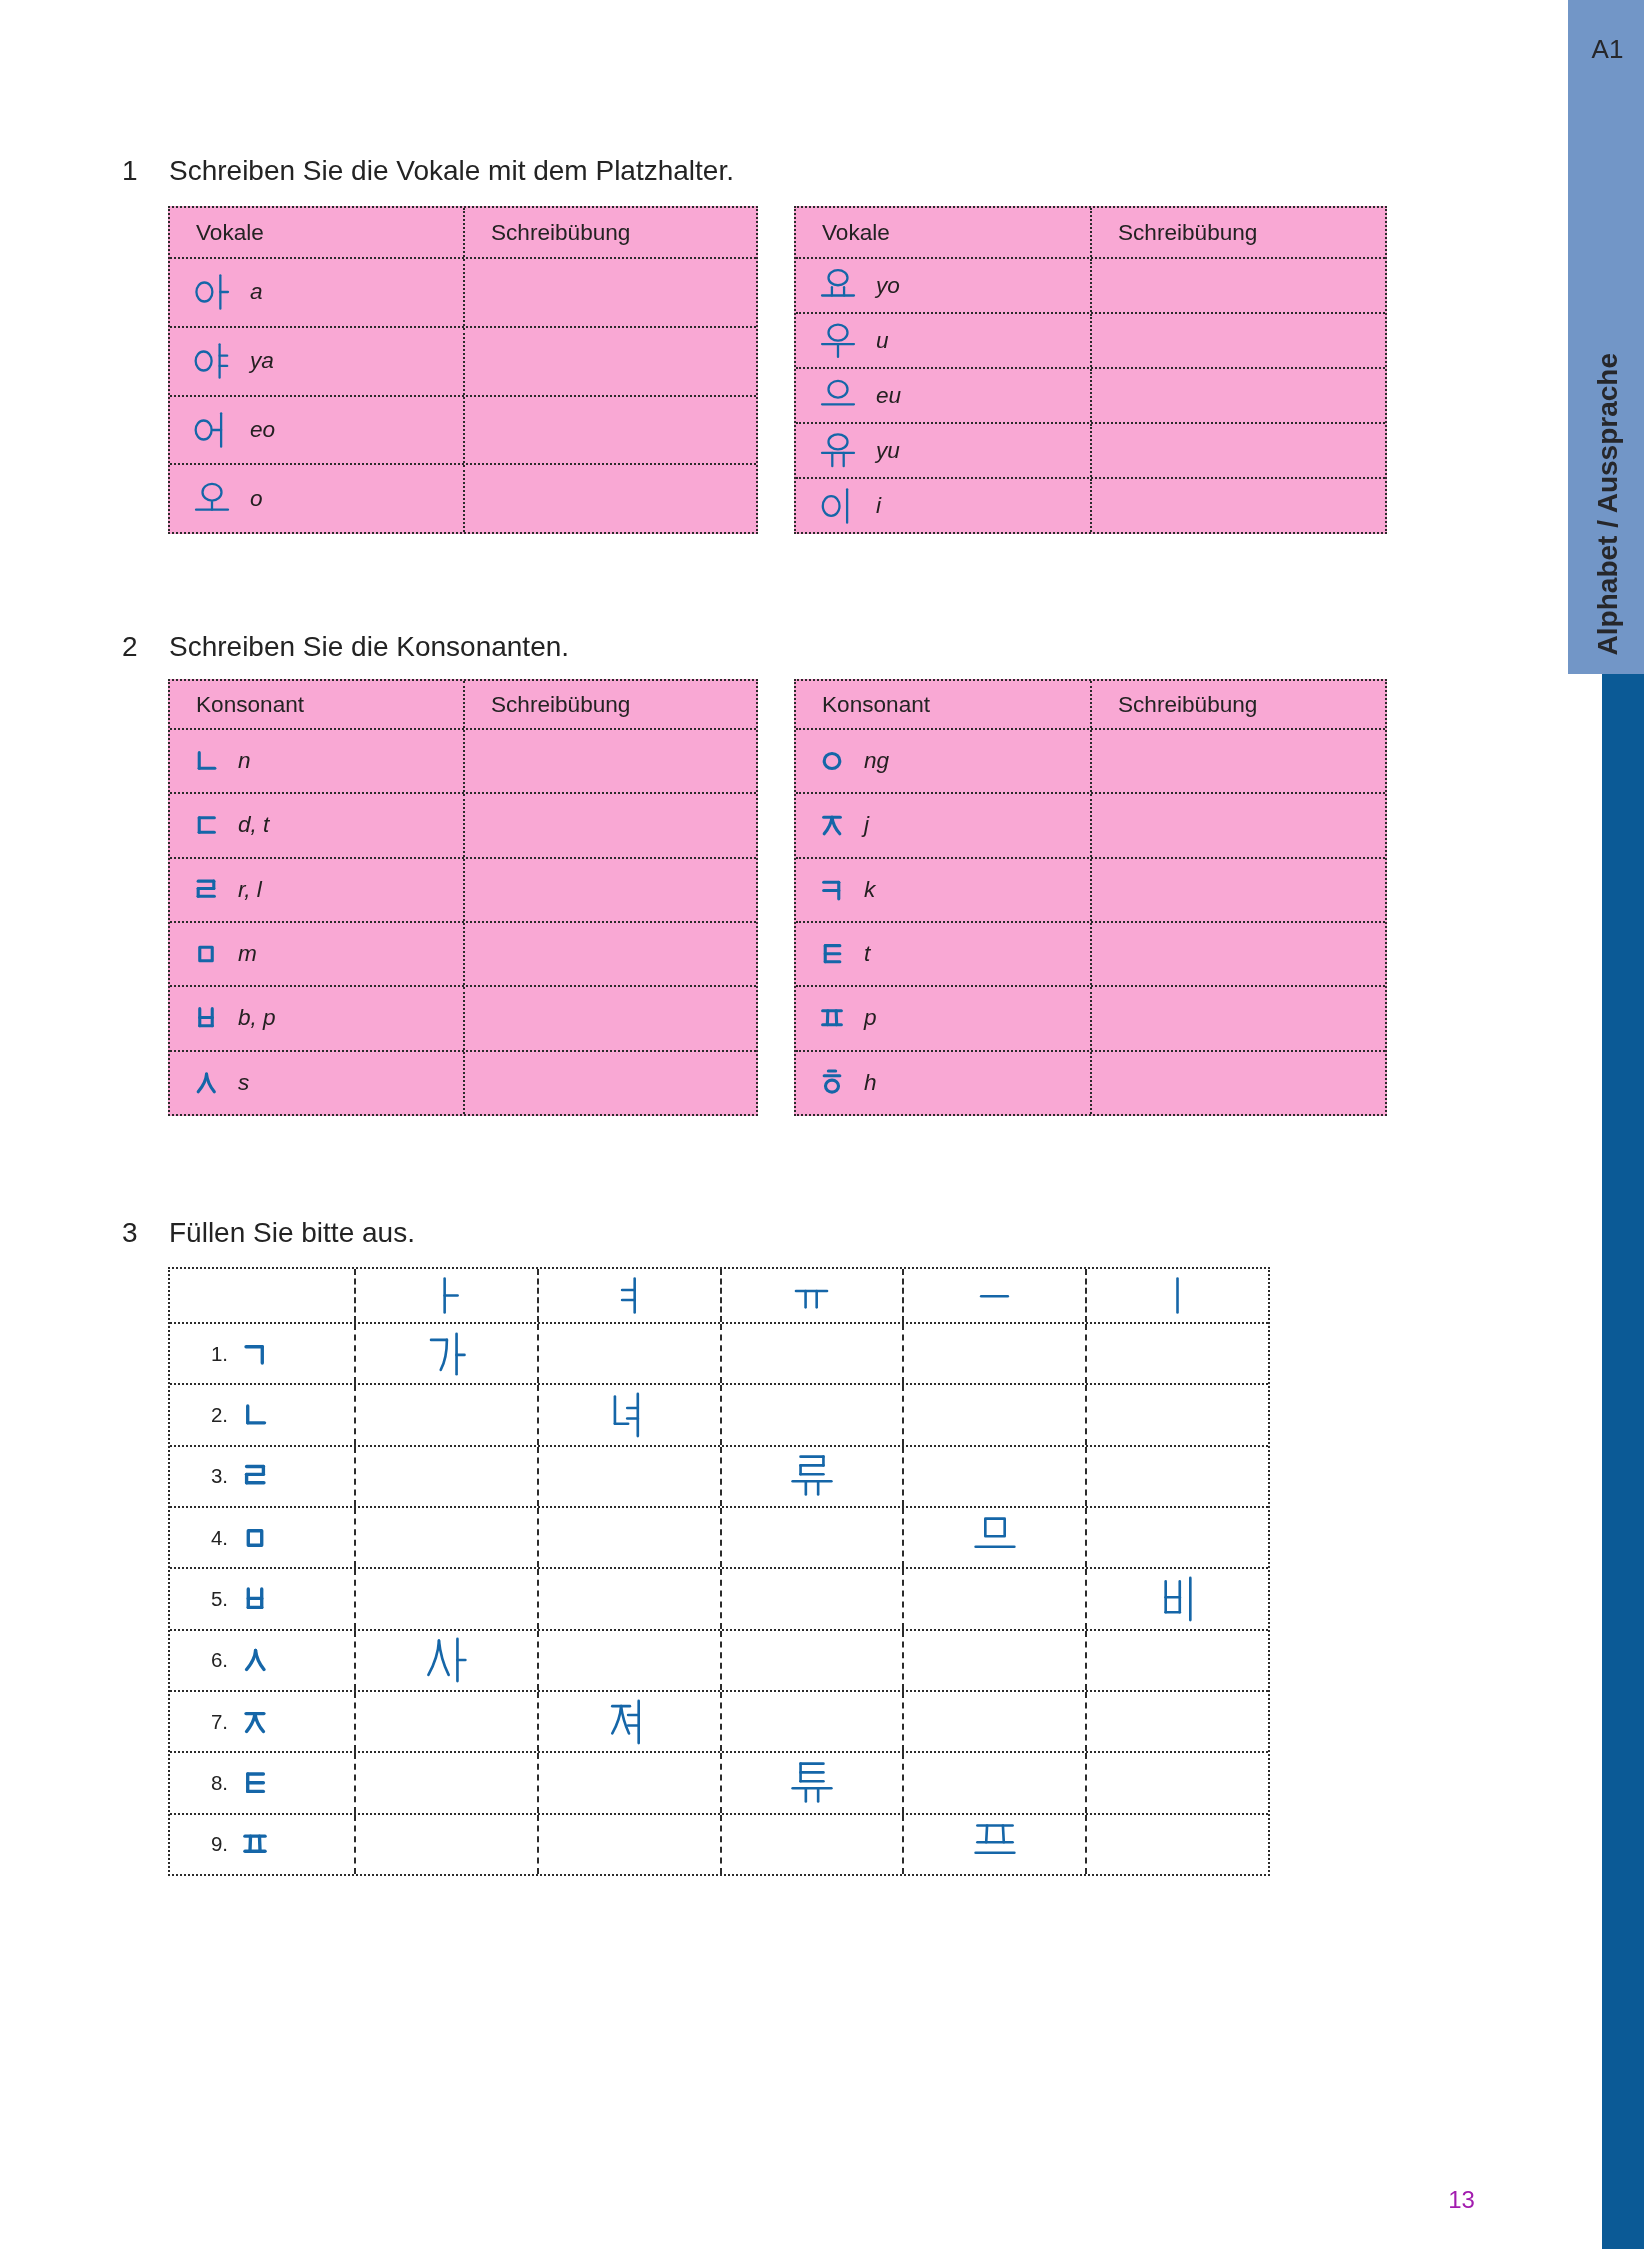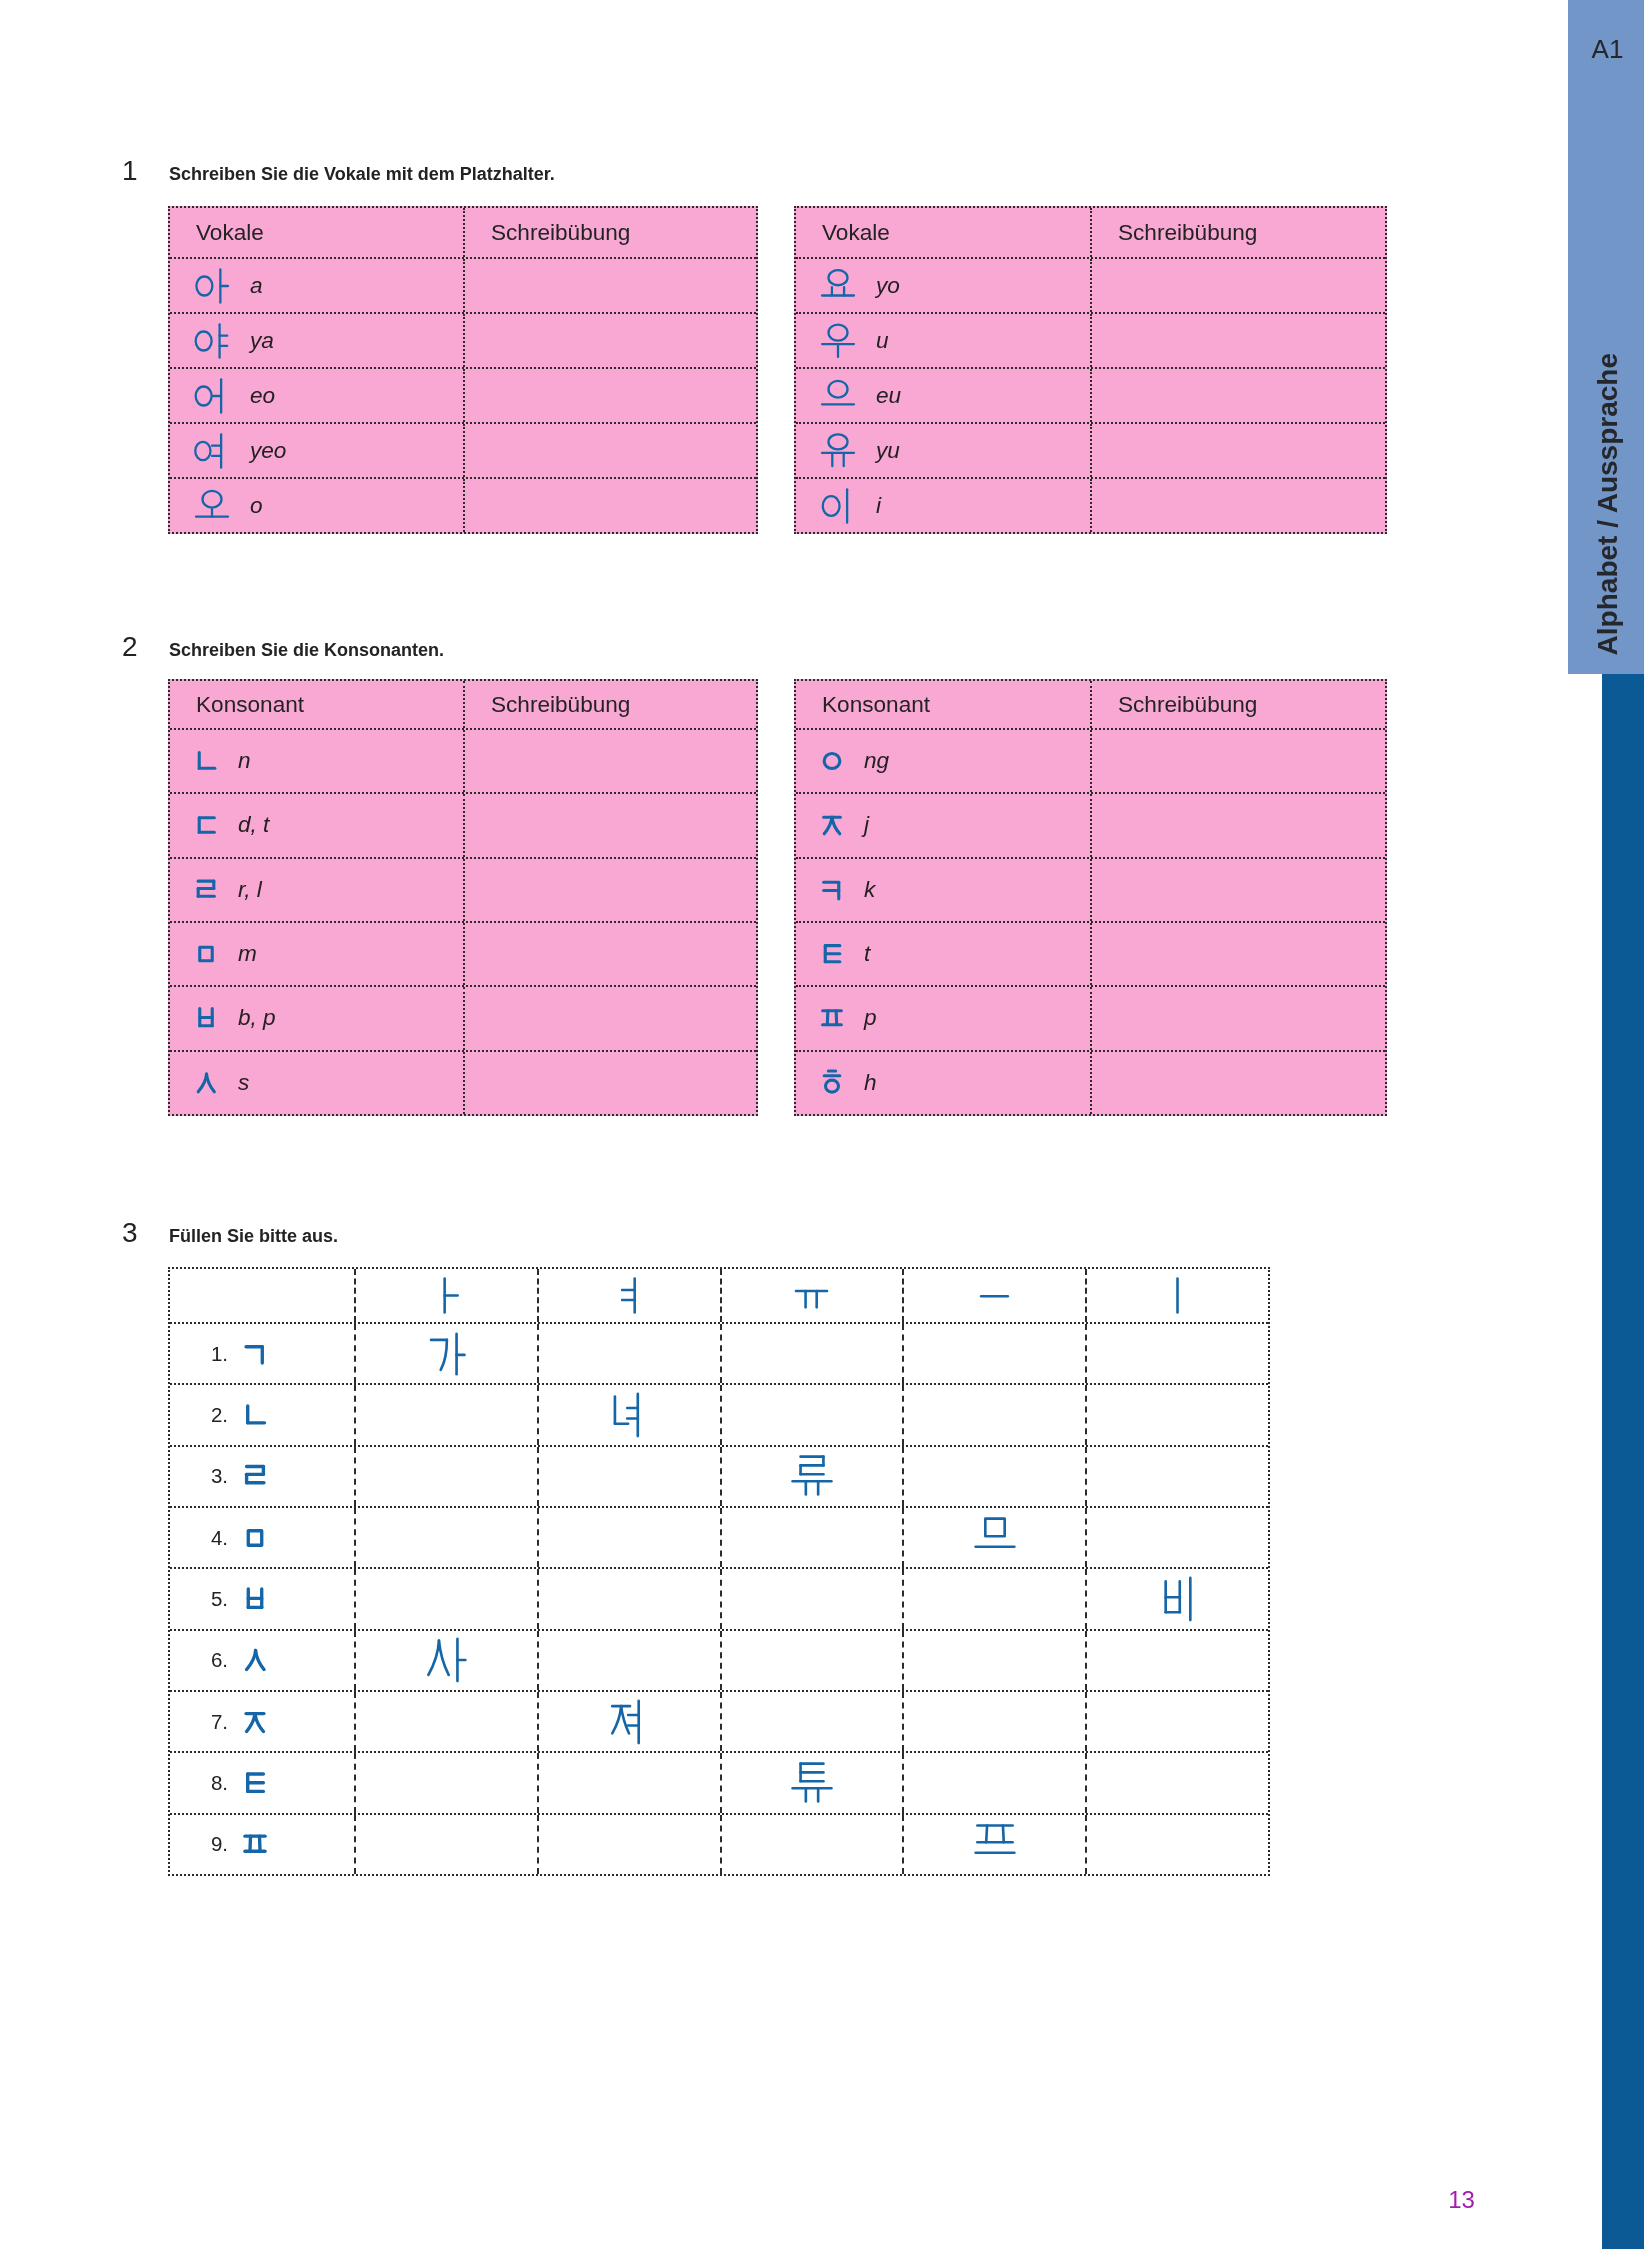--- a/index.html
+++ b/index.html
@@ -21,21 +21,21 @@
   .vertical-label{
     position:absolute;bottom:18.4px;left:50%;
     writing-mode:vertical-rl;transform:translateX(-50%) rotate(180deg);
     font-size:28px;font-weight:700;color:#26272b;white-space:nowrap;
   }
   .dark-bar{position:absolute;left:1602px;top:674px;width:42px;height:1576px;background:var(--darkblue);}
   .page-number{position:absolute;left:1436px;top:2186px;width:51px;text-align:center;font-size:24px;color:#a21caf;}
   
   .ex-heading{position:absolute;left:122px;display:flex;align-items:baseline;}
   .ex-num{font-size:28px;line-height:31px;width:47px;flex:0 0 47px;}
-  .ex-title{font-size:18px;line-height:31px;font-weight:bold;}
+  .ex-title{font-size:28px;line-height:31px;}
   
   .pair-table{
     position:absolute;box-sizing:border-box;border:2.8px dotted var(--bd);
     display:flex;flex-direction:column;background:#f9a8d4;
   }
   .pt-row{display:grid;grid-template-columns:var(--c1) 1fr;border-bottom:2.8px dotted var(--bd);min-height:0;}
   .pt-row:last-child{border-bottom:none;}
   .pt-head{height:var(--hh);flex:0 0 auto;}
   .pt-data{flex:1 1 0;}
   .pt-cell{display:flex;align-items:center;min-height:0;}
@@ -119,32 +119,20 @@
           <line x1="52" y1="50" x2="74" y2="50" fill="none" stroke="#1566a8" stroke-width="6" stroke-linecap="round" stroke-linejoin="round"></line>
           <line x1="74" y1="6" x2="74" y2="94" fill="none" stroke="#1566a8" stroke-width="6" stroke-linecap="round" stroke-linejoin="round"></line>
         </svg>
         <span class="roman">eo</span>
       </div>
       <div class="pt-cell practice-cell"></div>
     </div>
     <div class="pt-row pt-data">
       <div class="pt-cell first char-cell">
         <svg viewBox="0 0 100 100" width="38" height="38" class="hangul">
-          <ellipse cx="26" cy="50" rx="20" ry="24" fill="none" stroke="#1566a8" stroke-width="6" stroke-linecap="round" stroke-linejoin="round"></ellipse>
-          <line x1="50" y1="36" x2="74" y2="36" fill="none" stroke="#1566a8" stroke-width="6" stroke-linecap="round" stroke-linejoin="round"></line>
-          <line x1="50" y1="63" x2="74" y2="63" fill="none" stroke="#1566a8" stroke-width="6" stroke-linecap="round" stroke-linejoin="round"></line>
-          <line x1="74" y1="6" x2="74" y2="94" fill="none" stroke="#1566a8" stroke-width="6" stroke-linecap="round" stroke-linejoin="round"></line>
-        </svg>
-        <span class="roman">yeo</span>
-      </div>
-      <div class="pt-cell practice-cell"></div>
-    </div>
-    <div class="pt-row pt-data">
-      <div class="pt-cell first char-cell">
-        <svg viewBox="0 0 100 100" width="38" height="38" class="hangul">
           <ellipse cx="50" cy="32" rx="25" ry="22" fill="none" stroke="#1566a8" stroke-width="6" stroke-linecap="round" stroke-linejoin="round"></ellipse>
           <line x1="50" y1="58" x2="50" y2="78" fill="none" stroke="#1566a8" stroke-width="6" stroke-linecap="round" stroke-linejoin="round"></line>
           <line x1="8" y1="78" x2="92" y2="78" fill="none" stroke="#1566a8" stroke-width="6" stroke-linecap="round" stroke-linejoin="round"></line>
         </svg>
         <span class="roman">o</span>
       </div>
       <div class="pt-cell practice-cell"></div>
     </div>
   </div>
 <div id="ex1-right" class="pair-table" style="left:794px;top:206px;width:593px;height:328px;--c1:296px;--hh:49px;">

